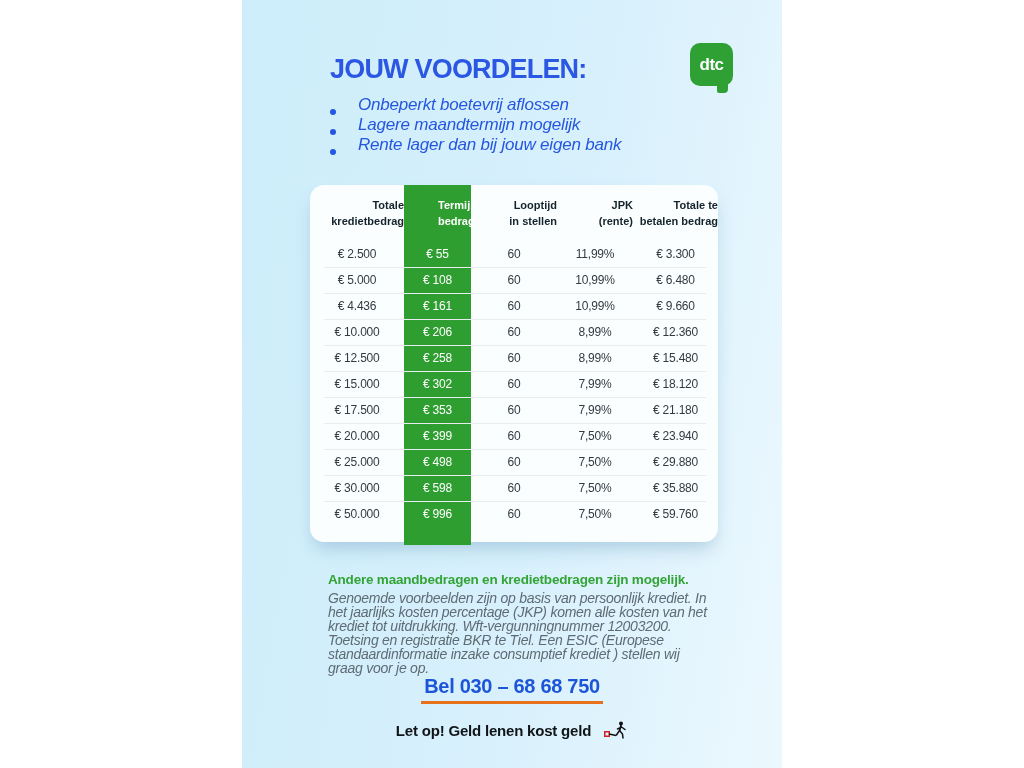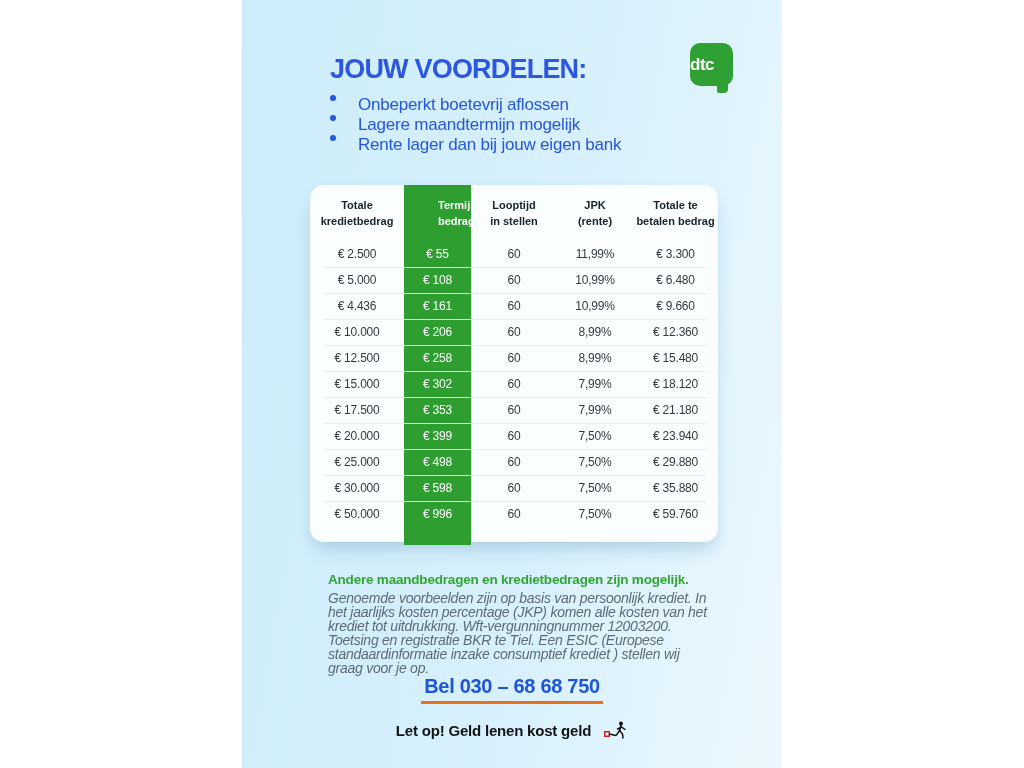--- a/index.html
+++ b/index.html
@@ -15,49 +15,49 @@
   
   .title {
     position: absolute; left: 88px; top: 54px;
     font-size: 27px; font-weight: bold; letter-spacing: -0.8px;
     color: #2b57e3;
   }
 
   .logo {
     position: absolute; left: 448px; top: 43px; width: 43px; height: 43px;
     background: #2fa033; border-radius: 10px;
-    display: flex; align-items: center; 
+    display: flex; align-items: center; justify-content: center;
   }
   .logo::after {
     content: ''; position: absolute; right: 5px; bottom: -7px;
     width: 11px; height: 9px; background: #2fa033; border-radius: 0 0 4px 2px;
   }
   .logo span { color: #ffffff; font-weight: bold; font-size: 17px; letter-spacing: -0.5px; }
 
   .bullets { position: absolute; left: 88px; top: 95px; list-style: none; }
-  .bullets li { display: flex; align-items: flex-start; height: 20px; }
+  .bullets li { display: flex; align-items: flex-end; height: 20px; font-style: italic; }
   .bullets .dot { width: 6px; height: 6px; border-radius: 50%; background: #2456df; margin-right: 22px; flex: none; }
   .bullets .btxt { font-size: 17px; color: #2456df; letter-spacing: -0.2px; }
 
   
   .card {
     position: absolute; left: 68px; top: 185px; width: 408px; height: 357px;
     background: #fbfeff; border-radius: 14px;
     box-shadow: 0 10px 18px -4px rgba(110, 160, 190, 0.45);
   }
   .green-col {
     position: absolute; left: 94px; top: 0; bottom: -3px; width: 67px;
     background: #2f9e31; z-index: 0;
   }
   .thead, .row {
     position: relative; z-index: 1;
     display: grid; grid-template-columns: 94px 67px 86px 76px 85px;
   }
   .thead { height: 56px; align-items: center; }
-  .hcell { text-align: center; font-size: 11px; font-weight: bold; color: #14232c; line-height: 16px; }
+  .hcell { text-align: right; font-size: 11px; font-weight: bold; color: #14232c; line-height: 16px; }
   .hcell.on-green { color: #ffffff; margin-left: 34px; }
   .tbody { position: relative; z-index: 1; }
   .row { height: 26px; align-items: center; position: relative; }
   .row + .row::before {
     content: ''; position: absolute; top: 0; left: 14px; right: 12px; height: 1px;
     background: #e7edf0;
   }
   .cell { text-align: center; font-size: 12px; color: #333b41; letter-spacing: -0.2px; }
   .cell.on-green { color: #ffffff; }
 

